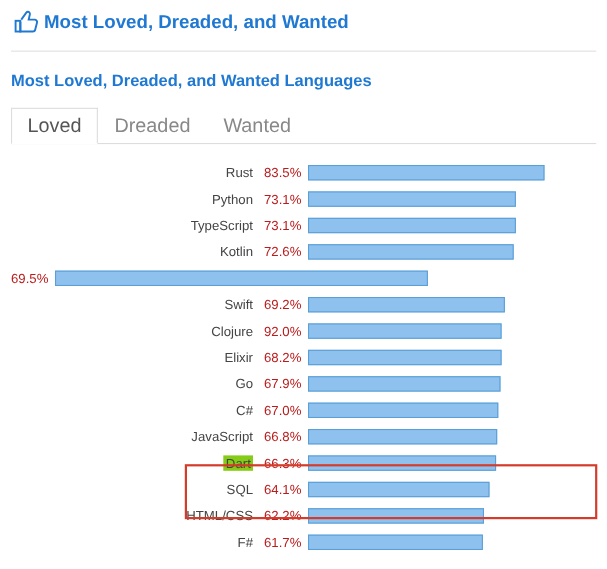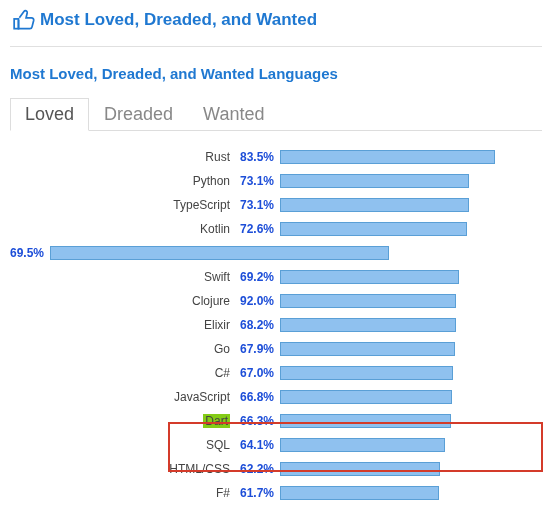--- a/index.html
+++ b/index.html
@@ -67,22 +67,22 @@
     width: 230px;
     text-align: right;
     padding-right: 10px;
     font-size: 12px;
     color: #444;
   }
   .pct {
     width: 40px;
     text-align: left;
     font-size: 12px;
-    color: #1d4ed8;
-    font-weight: 700;
+    color: #b91c1c;
+    font-weight: 400;
     padding-right: 6px;
   }
   .bar-track {
     flex: 1;
     height: 14px;
     position: relative;
     margin-right: 4px;
   }
   .bar {
     position: absolute;

